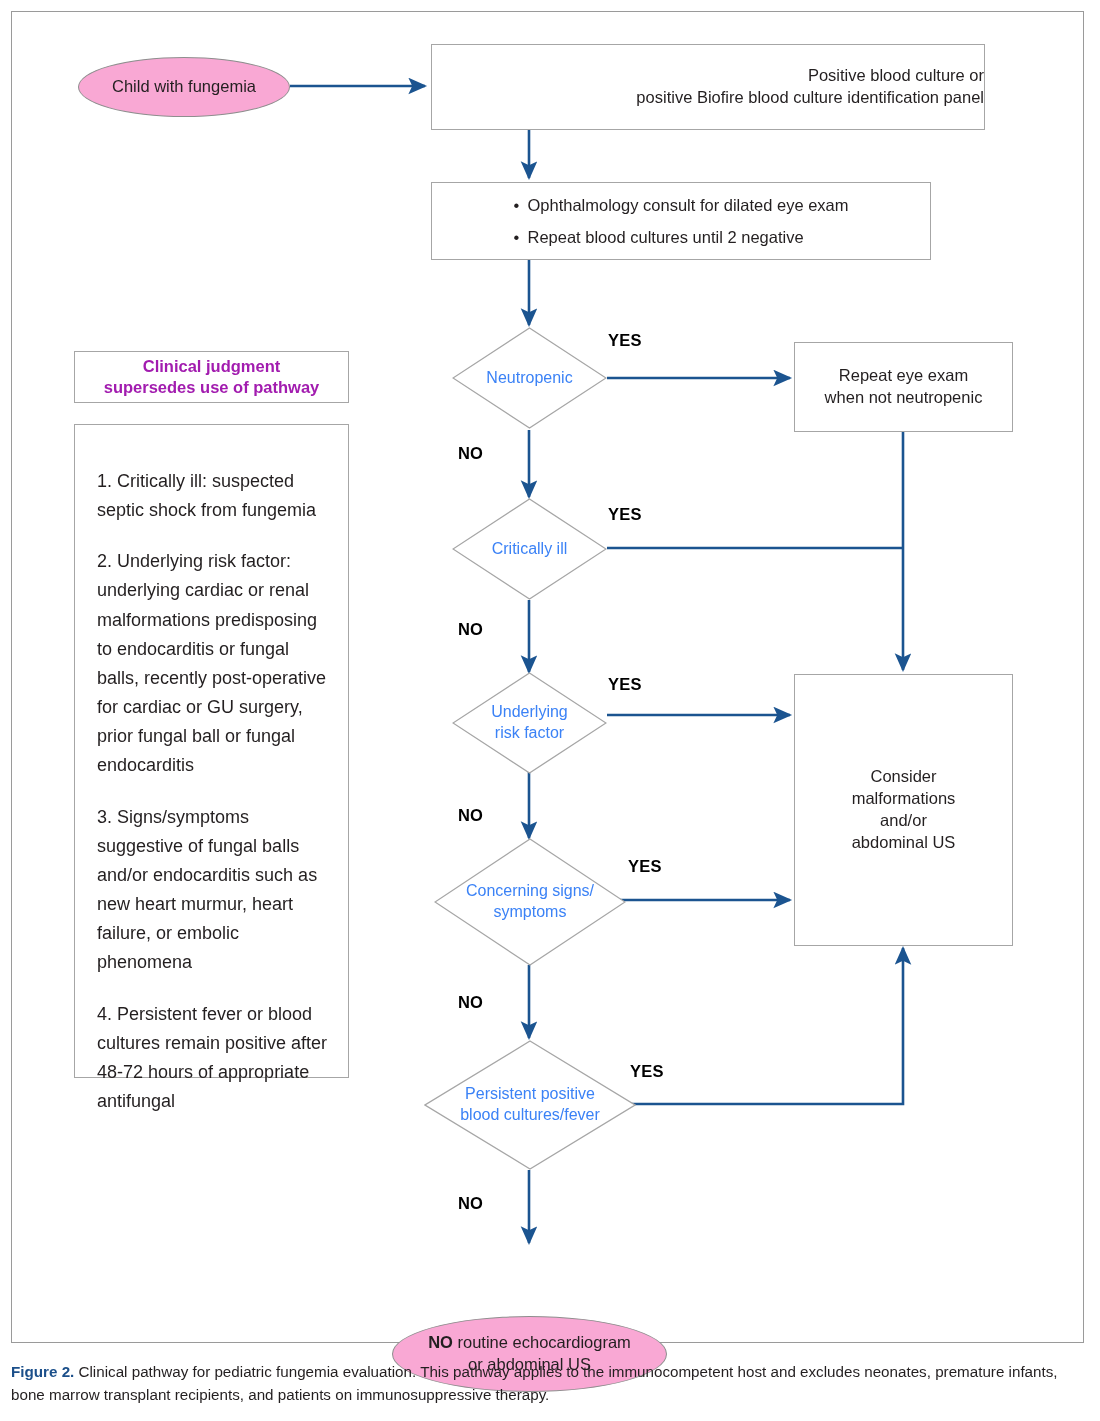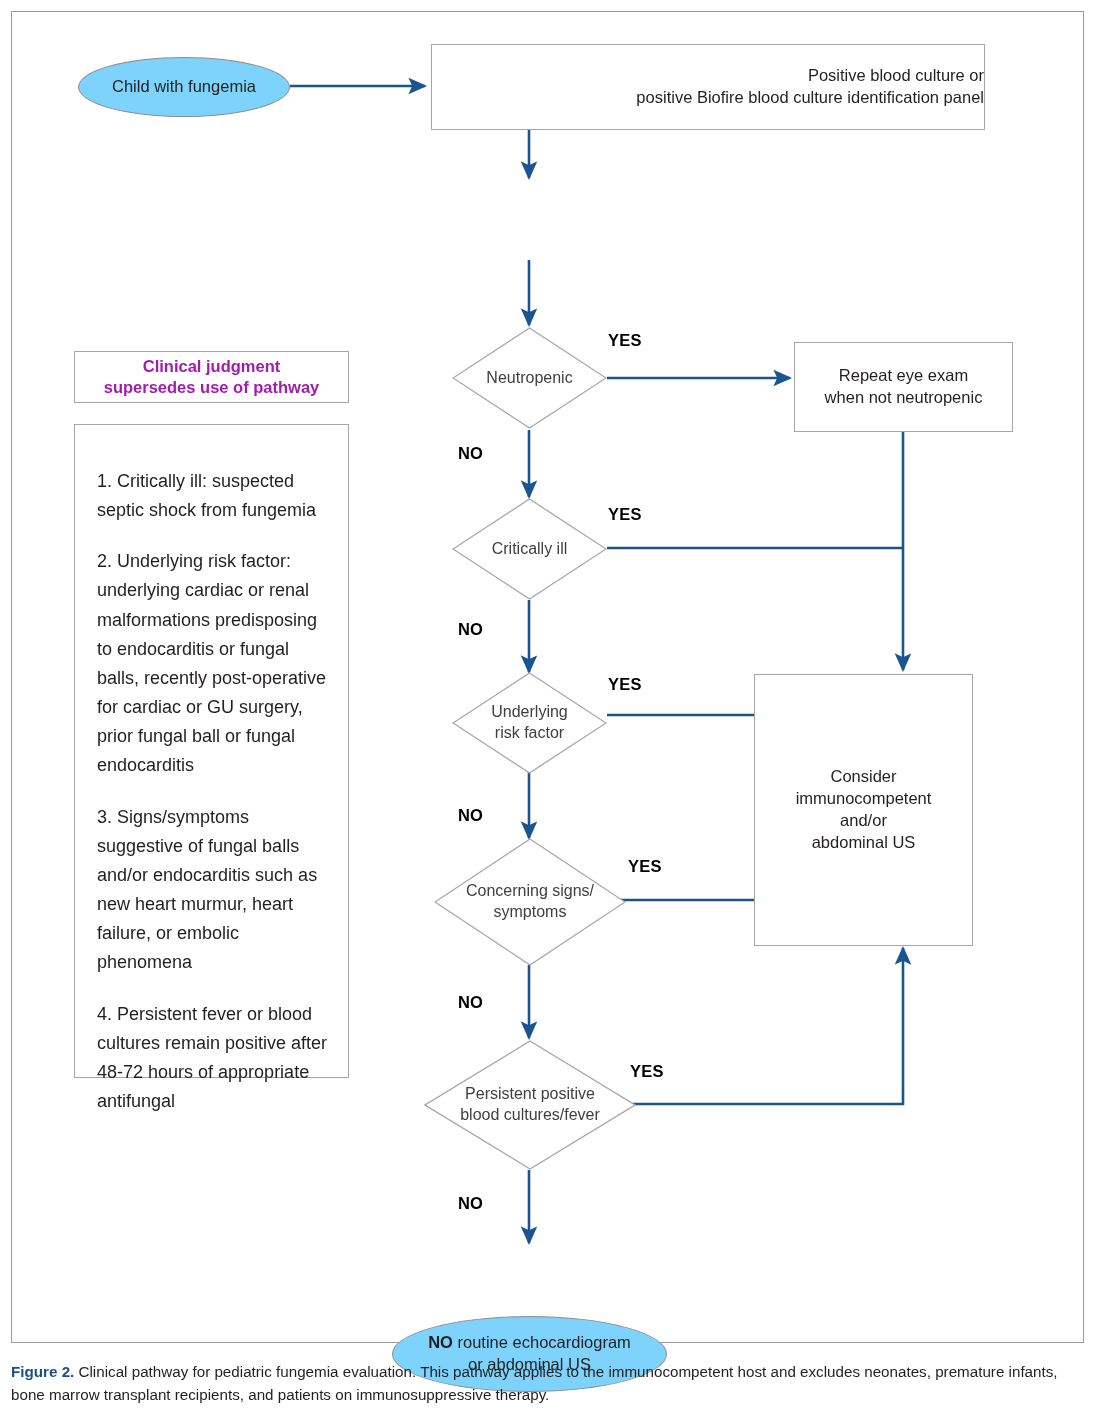--- a/index.html
+++ b/index.html
@@ -48,21 +48,21 @@
     text-align: center;
     line-height: 1.32;
     color: #231f20;
   }
   .rect {
     border: 1.2px solid #a6a6a6;
     background: #ffffff;
   }
   .ellipse {
     border: 1.2px solid #8e8e8e;
-    background: #7dd3fc;
+    background: #f9a8d4;
     border-radius: 50%;
   }
 
   
   .diamond-wrap {
     position: absolute;
   }
   .diamond-shape {
     position: absolute;
     left: 0; top: 0;
@@ -70,21 +70,21 @@
   }
   .diamond-label {
     position: absolute;
     left: 0; top: 0;
     width: 100%; height: 100%;
     display: flex;
     align-items: center;
     justify-content: center;
     text-align: center;
     line-height: 1.3;
-    color: #404040;
+    color: #3b82f6;
     font-size: 16px;
   }
 
   
   .edge-label {
     position: absolute;
     font-weight: bold;
     font-size: 16.5px;
     color: #000000;
     letter-spacing: 0.2px;
@@ -206,20 +206,26 @@
 
   <div class="node ellipse" style="left:78px; top:57px; width:212px; height:60px; font-size:16.5px;">
     <span>Child with fungemia</span>
   </div>
 
   <div class="node rect" style="left:431px; top:44px; width:554px; height:86px; font-size:16.5px; flex-direction:column;align-items:flex-end;">
     <span>Positive blood culture or</span>
     <span>positive Biofire blood culture identification panel</span>
   </div>
 
+  <div class="node rect" style="left:431px; top:182px; width:500px; height:78px;">
+    <ul class="bullet-list">
+      <li>Ophthalmology consult for dilated eye exam</li>
+      <li>Repeat blood cultures until 2 negative</li>
+    </ul>
+  </div>
 
   <div class="diamond-wrap" style="left:452px; top:327px; width:155px; height:102px;">
     <svg class="diamond-shape" viewBox="0 0 155 102" preserveAspectRatio="none">
       <polygon points="77.5,1 154,51 77.5,101 1,51" fill="#ffffff" stroke="#a6a6a6" stroke-width="1.3"></polygon>
     </svg>
     <div class="diamond-label">Neutropenic</div>
   </div>
 
   <div class="node rect" style="left:794px; top:342px; width:219px; height:90px; font-size:16.5px; flex-direction:column;">
     <span>Repeat eye exam</span>
@@ -262,23 +268,23 @@
       <polygon points="106,1 211,65 106,129 1,65" fill="#ffffff" stroke="#a6a6a6" stroke-width="1.3"></polygon>
     </svg>
     <div class="diamond-label">
       <div>
         <div>Persistent positive</div>
         <div>blood cultures/fever</div>
       </div>
     </div>
   </div>
 
-  <div class="node rect" style="left:754px; top:674px; width:219px; height:272px; font-size:16.5px; flex-direction:column;">
+  <div class="node rect" style="left:794px; top:674px; width:219px; height:272px; font-size:16.5px; flex-direction:column;">
     <span>Consider</span>
-    <span>immunocompetent</span>
+    <span>malformations</span>
     <span>and/or</span>
     <span>abdominal US</span>
   </div>
 
   <div class="node ellipse" style="left:392px; top:1316px; width:275px; height:76px; font-size:16.5px; flex-direction:column;">
     <span>
       <strong>NO</strong><span> routine echocardiogram</span>
     </span>
     <span>or abdominal US</span>
   </div>

